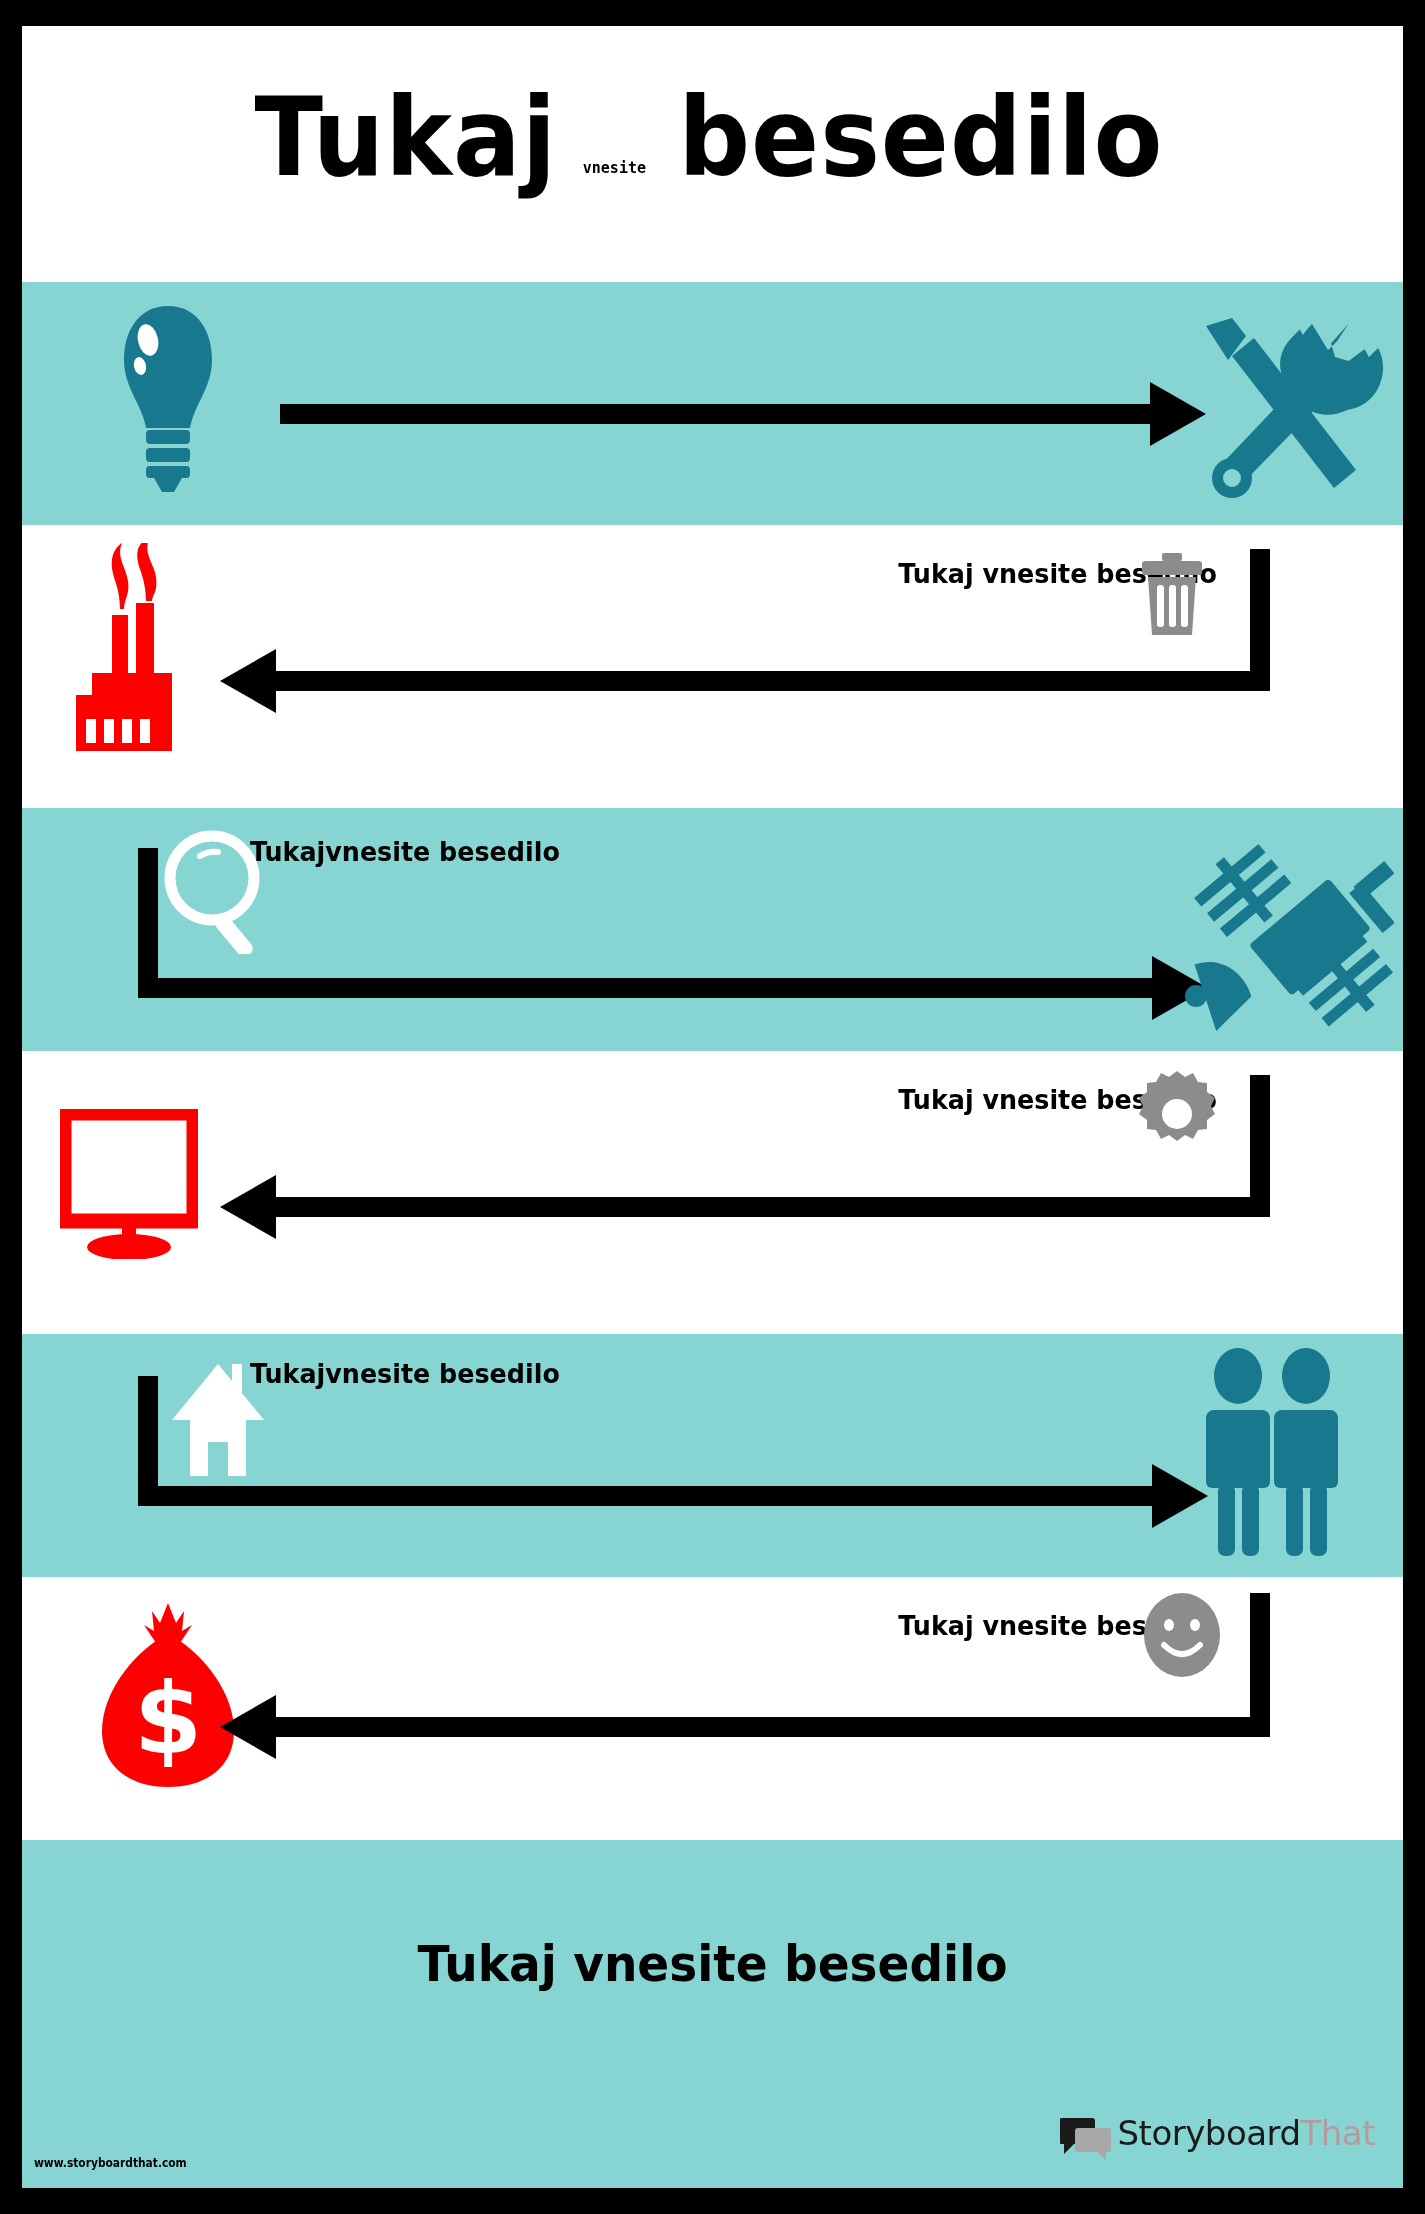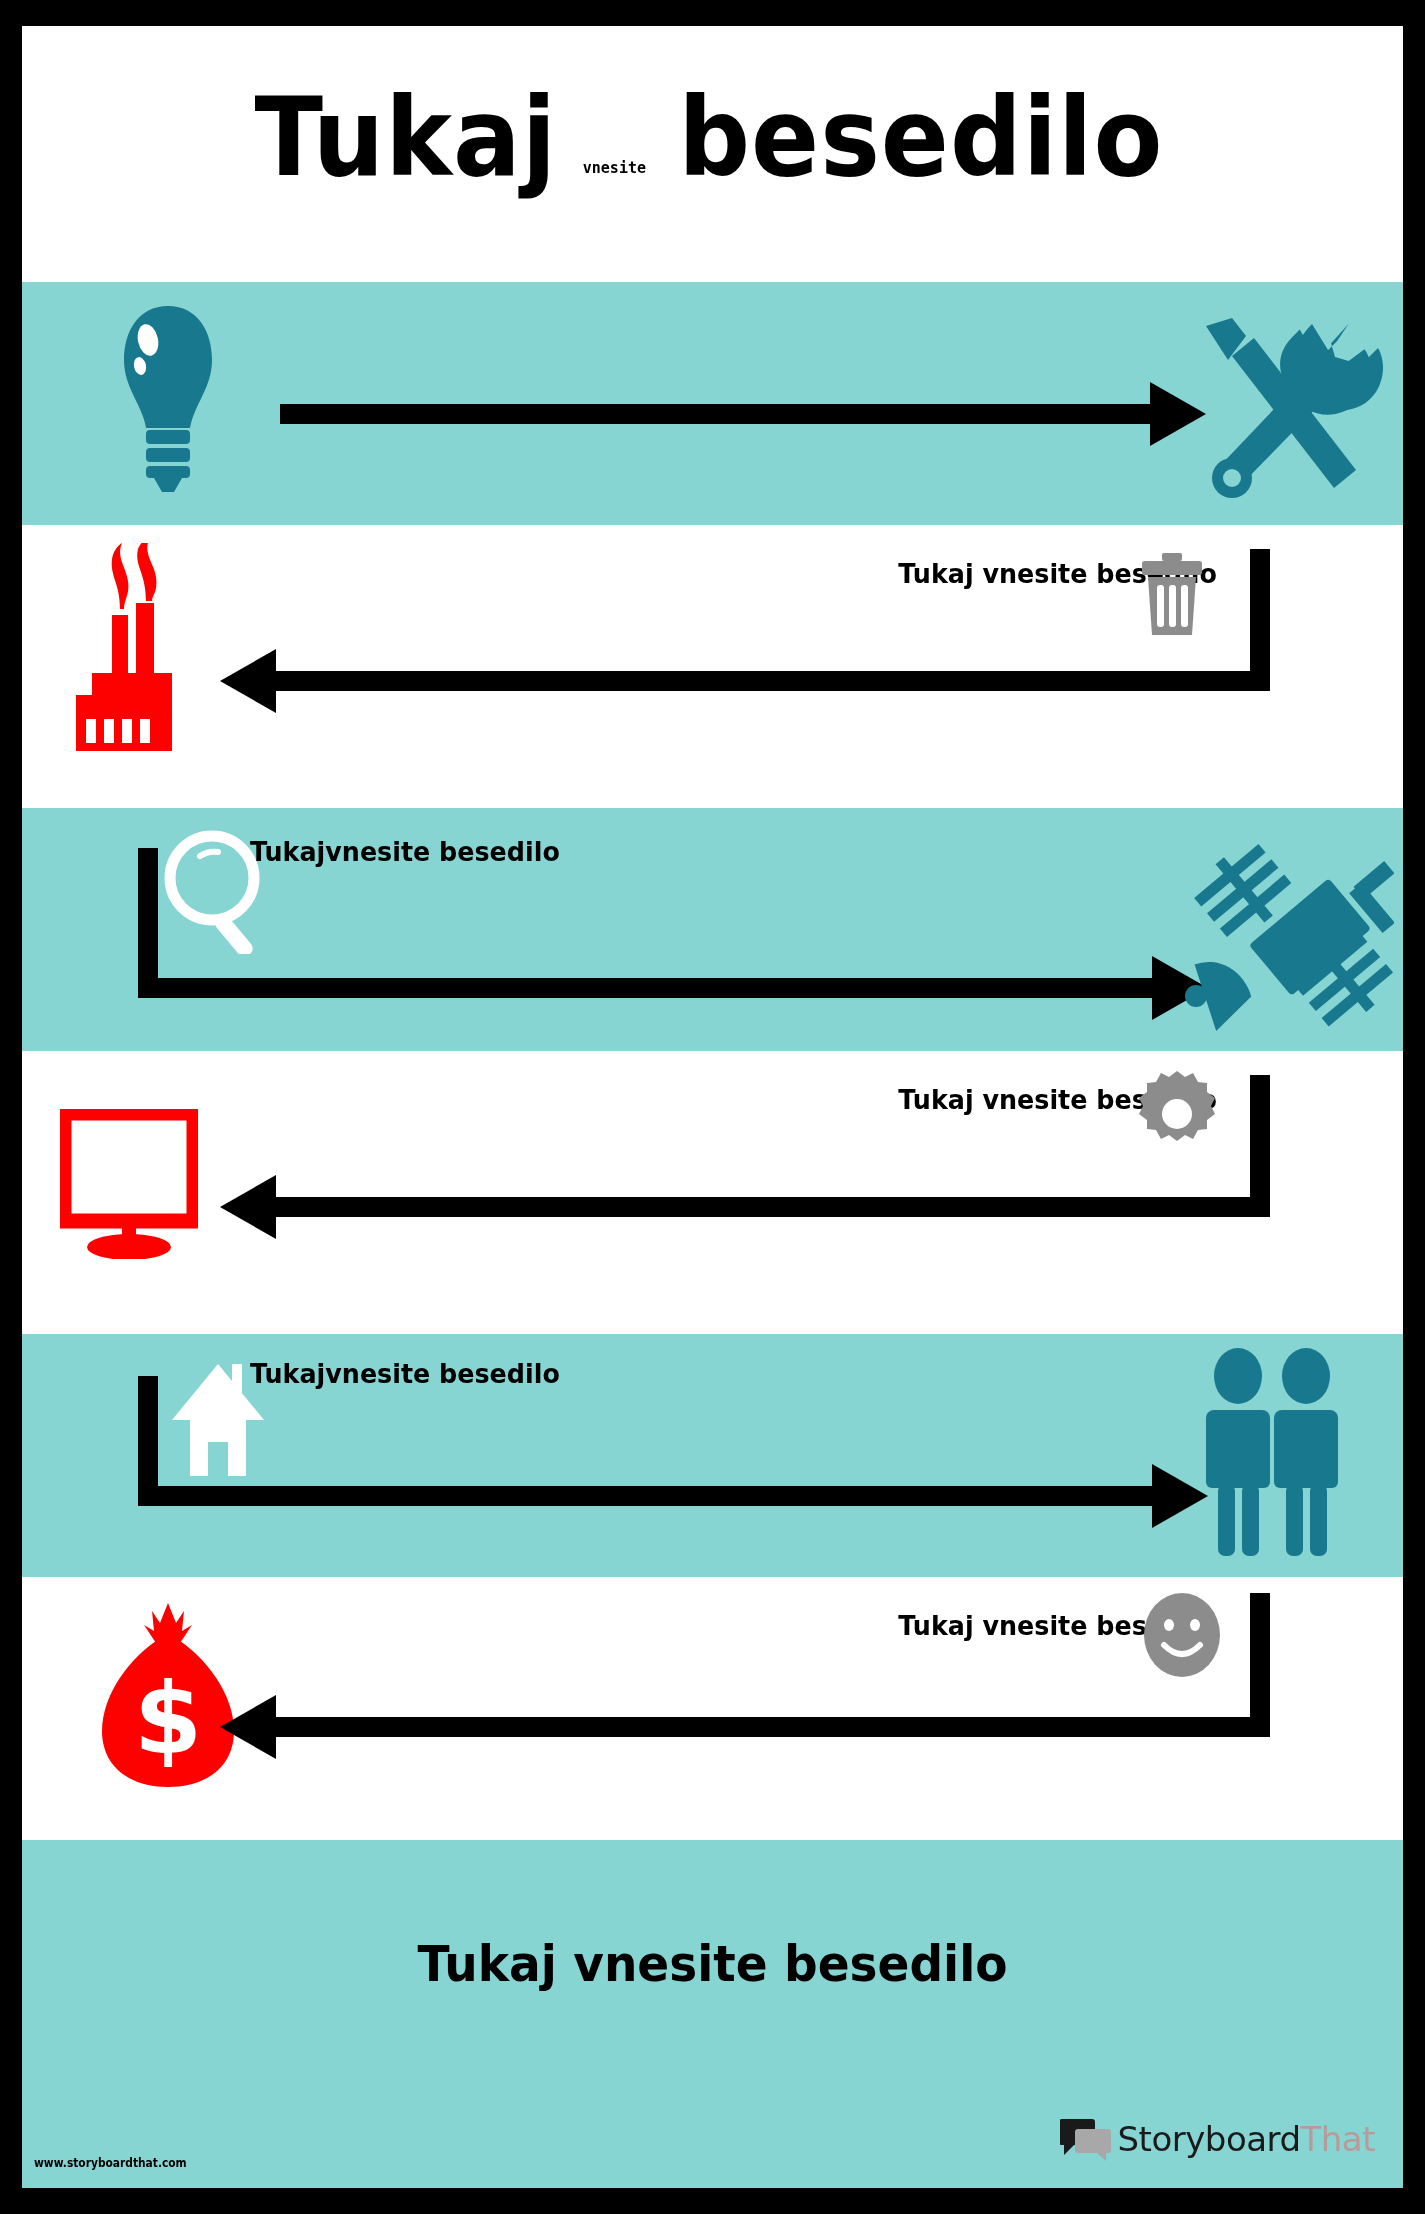--- a/index.html
+++ b/index.html
@@ -165,21 +165,21 @@
     color: #000000;
     transform: scaleX(0.82);
     transform-origin: left bottom;
     white-space: nowrap;
   }
   .footer-logo {
     position: absolute;
     right: 28px;
     bottom: 26px;
     display: flex;
-    align-items: center;
+    align-items: flex-start;
     height: 46px;
   }
   .logo-mark { width: 52px; height: 44px; margin-right: 6px; }
   .logo-word {
     font-family: "DejaVu Sans", sans-serif;
     font-size: 34px;
     line-height: 1;
     letter-spacing: -0.5px;
     white-space: nowrap;
   }

